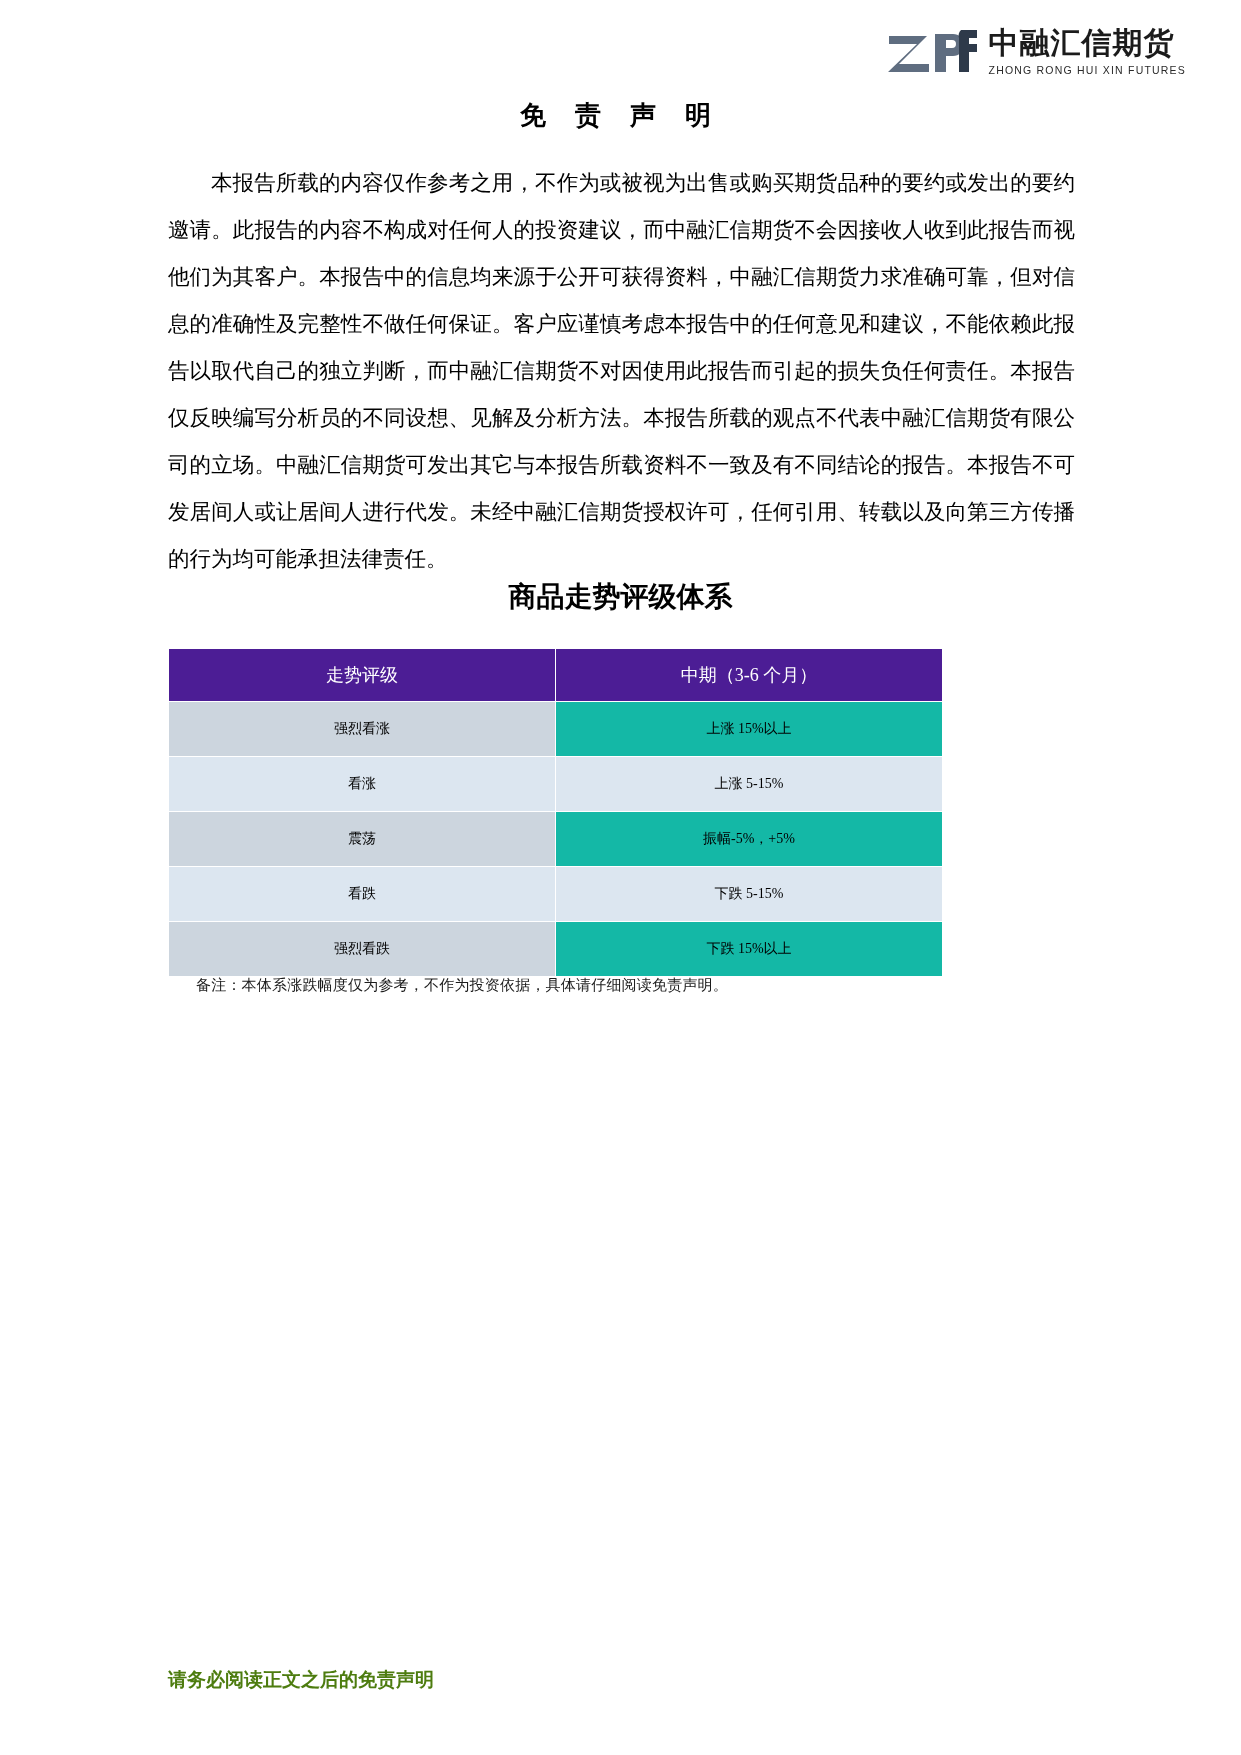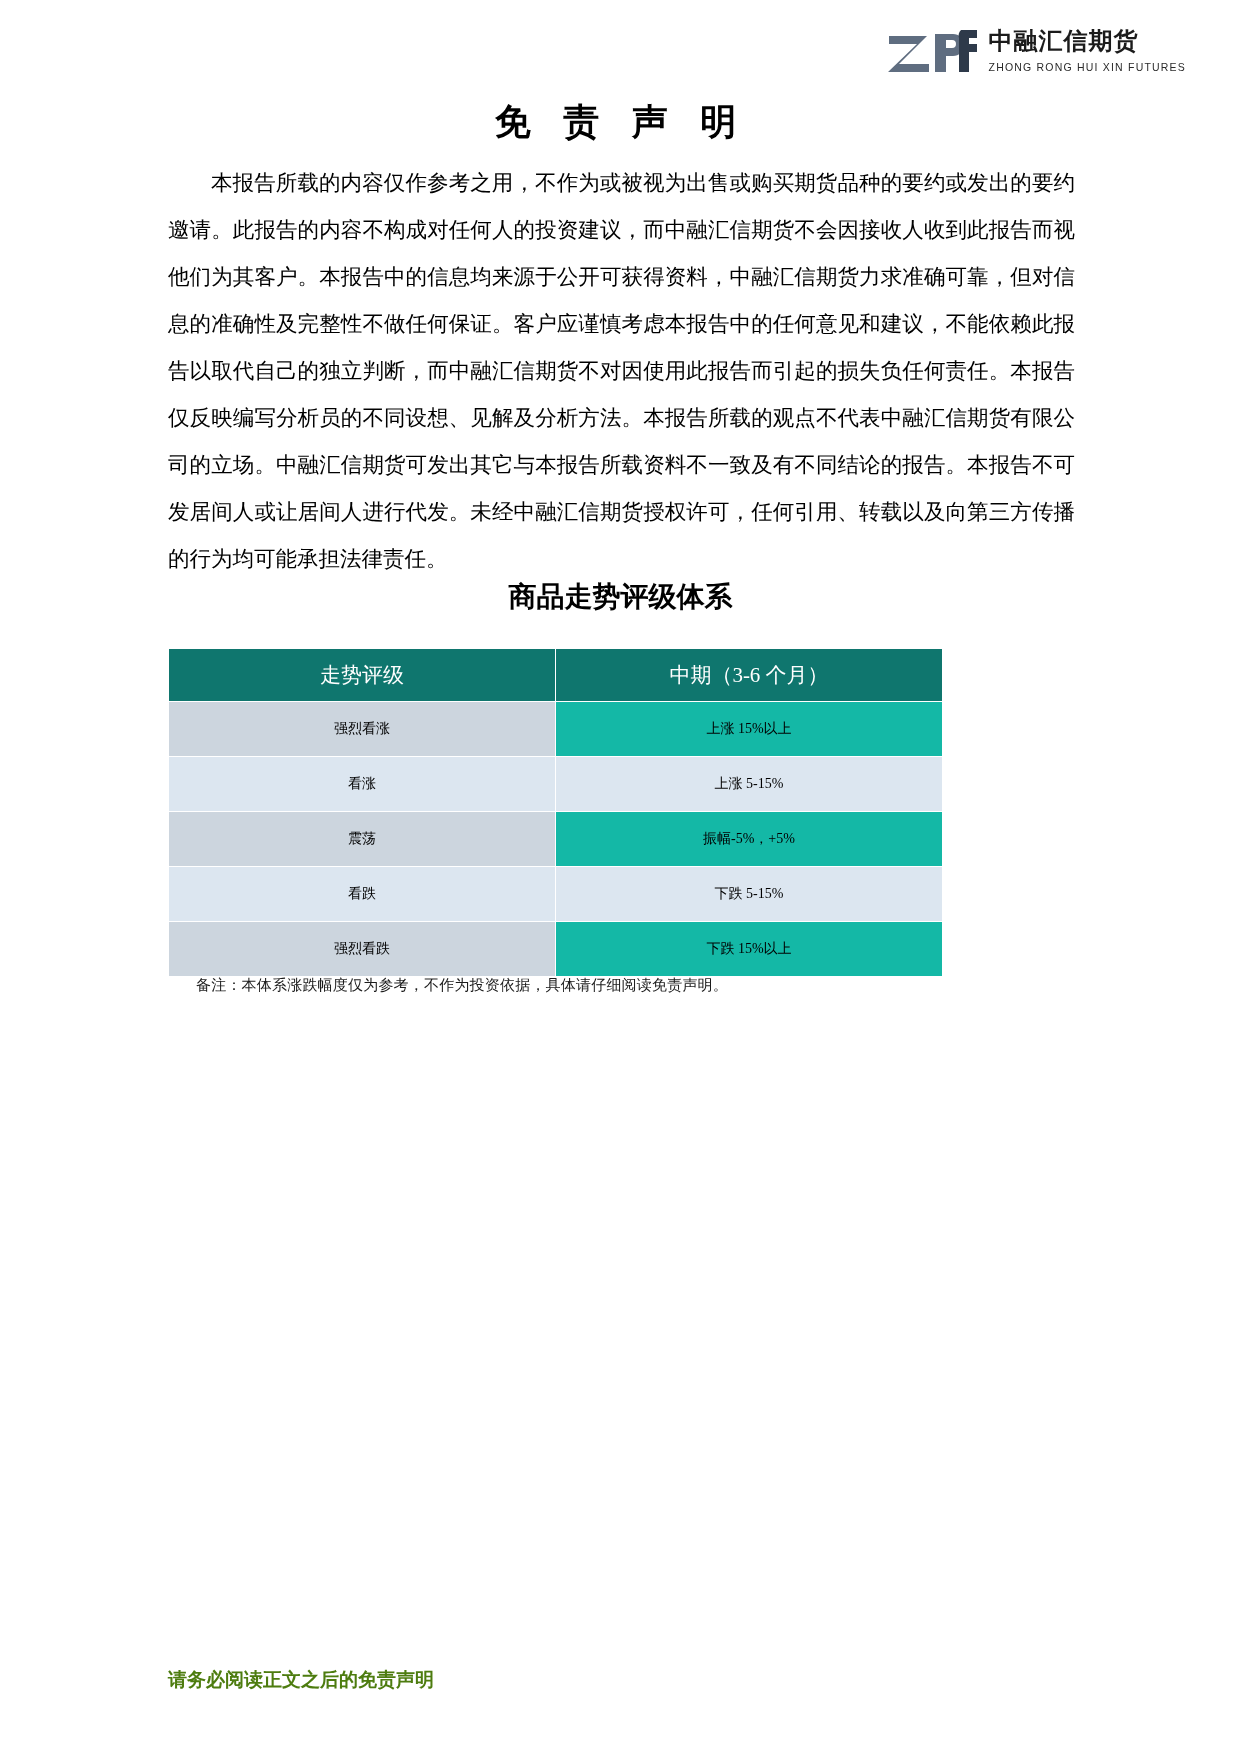--- a/index.html
+++ b/index.html
@@ -34,22 +34,22 @@
   .logo-mark {
     display: block;
   }
   .logo-text-wrap {
     display: flex;
     flex-direction: column;
     justify-content: center;
     line-height: 1;
   }
   .logo-cn {
-    font-family: Liberation Mono, monospace;
-    font-size: 24px;
+    font-family: Liberation Sans, sans-serif;
+    font-size: 30px;
     font-weight: bold;
     color: #1b1b1b;
     letter-spacing: 1px;
   }
   .logo-en {
     font-family: "Liberation Sans", sans-serif;
     font-size: 10.5px;
     color: #2a2a2a;
     letter-spacing: 1.2px;
     margin-top: 7px;
@@ -58,21 +58,21 @@
 
   
   .doc-title {
     position: absolute;
     top: 98px;
     left: 0;
     width: 1241px;
     text-align: center;
     font-family: "DejaVu Sans", sans-serif;
     font-weight: bold;
-    font-size: 36px;
+    font-size: 26px;
     letter-spacing: 10px;
     color: #000;
   }
 
   
   .disclaimer {
     position: absolute;
     top: 160px;
     left: 168px;
     width: 907px;
@@ -108,24 +108,24 @@
   }
   .rating-table th,
   .rating-table td {
     border: 1px solid #ffffff;
     text-align: center;
     font-size: 14px;
     height: 54px;
     padding: 0;
   }
   .rating-table th {
-    background: #0f766e;
+    background: #4c1d95;
     color: #ffffff;
     font-weight: normal;
-    font-size: 21px;
+    font-size: 18px;
     height: 52px;
   }
   .rating-table td.cell-rating {
     background: #ccd5de;
   }
   .rating-table td.cell-range {
     background: #14b8a6;
   }
   .rating-table tr.alt td.cell-rating,
   .rating-table tr.alt td.cell-range {

